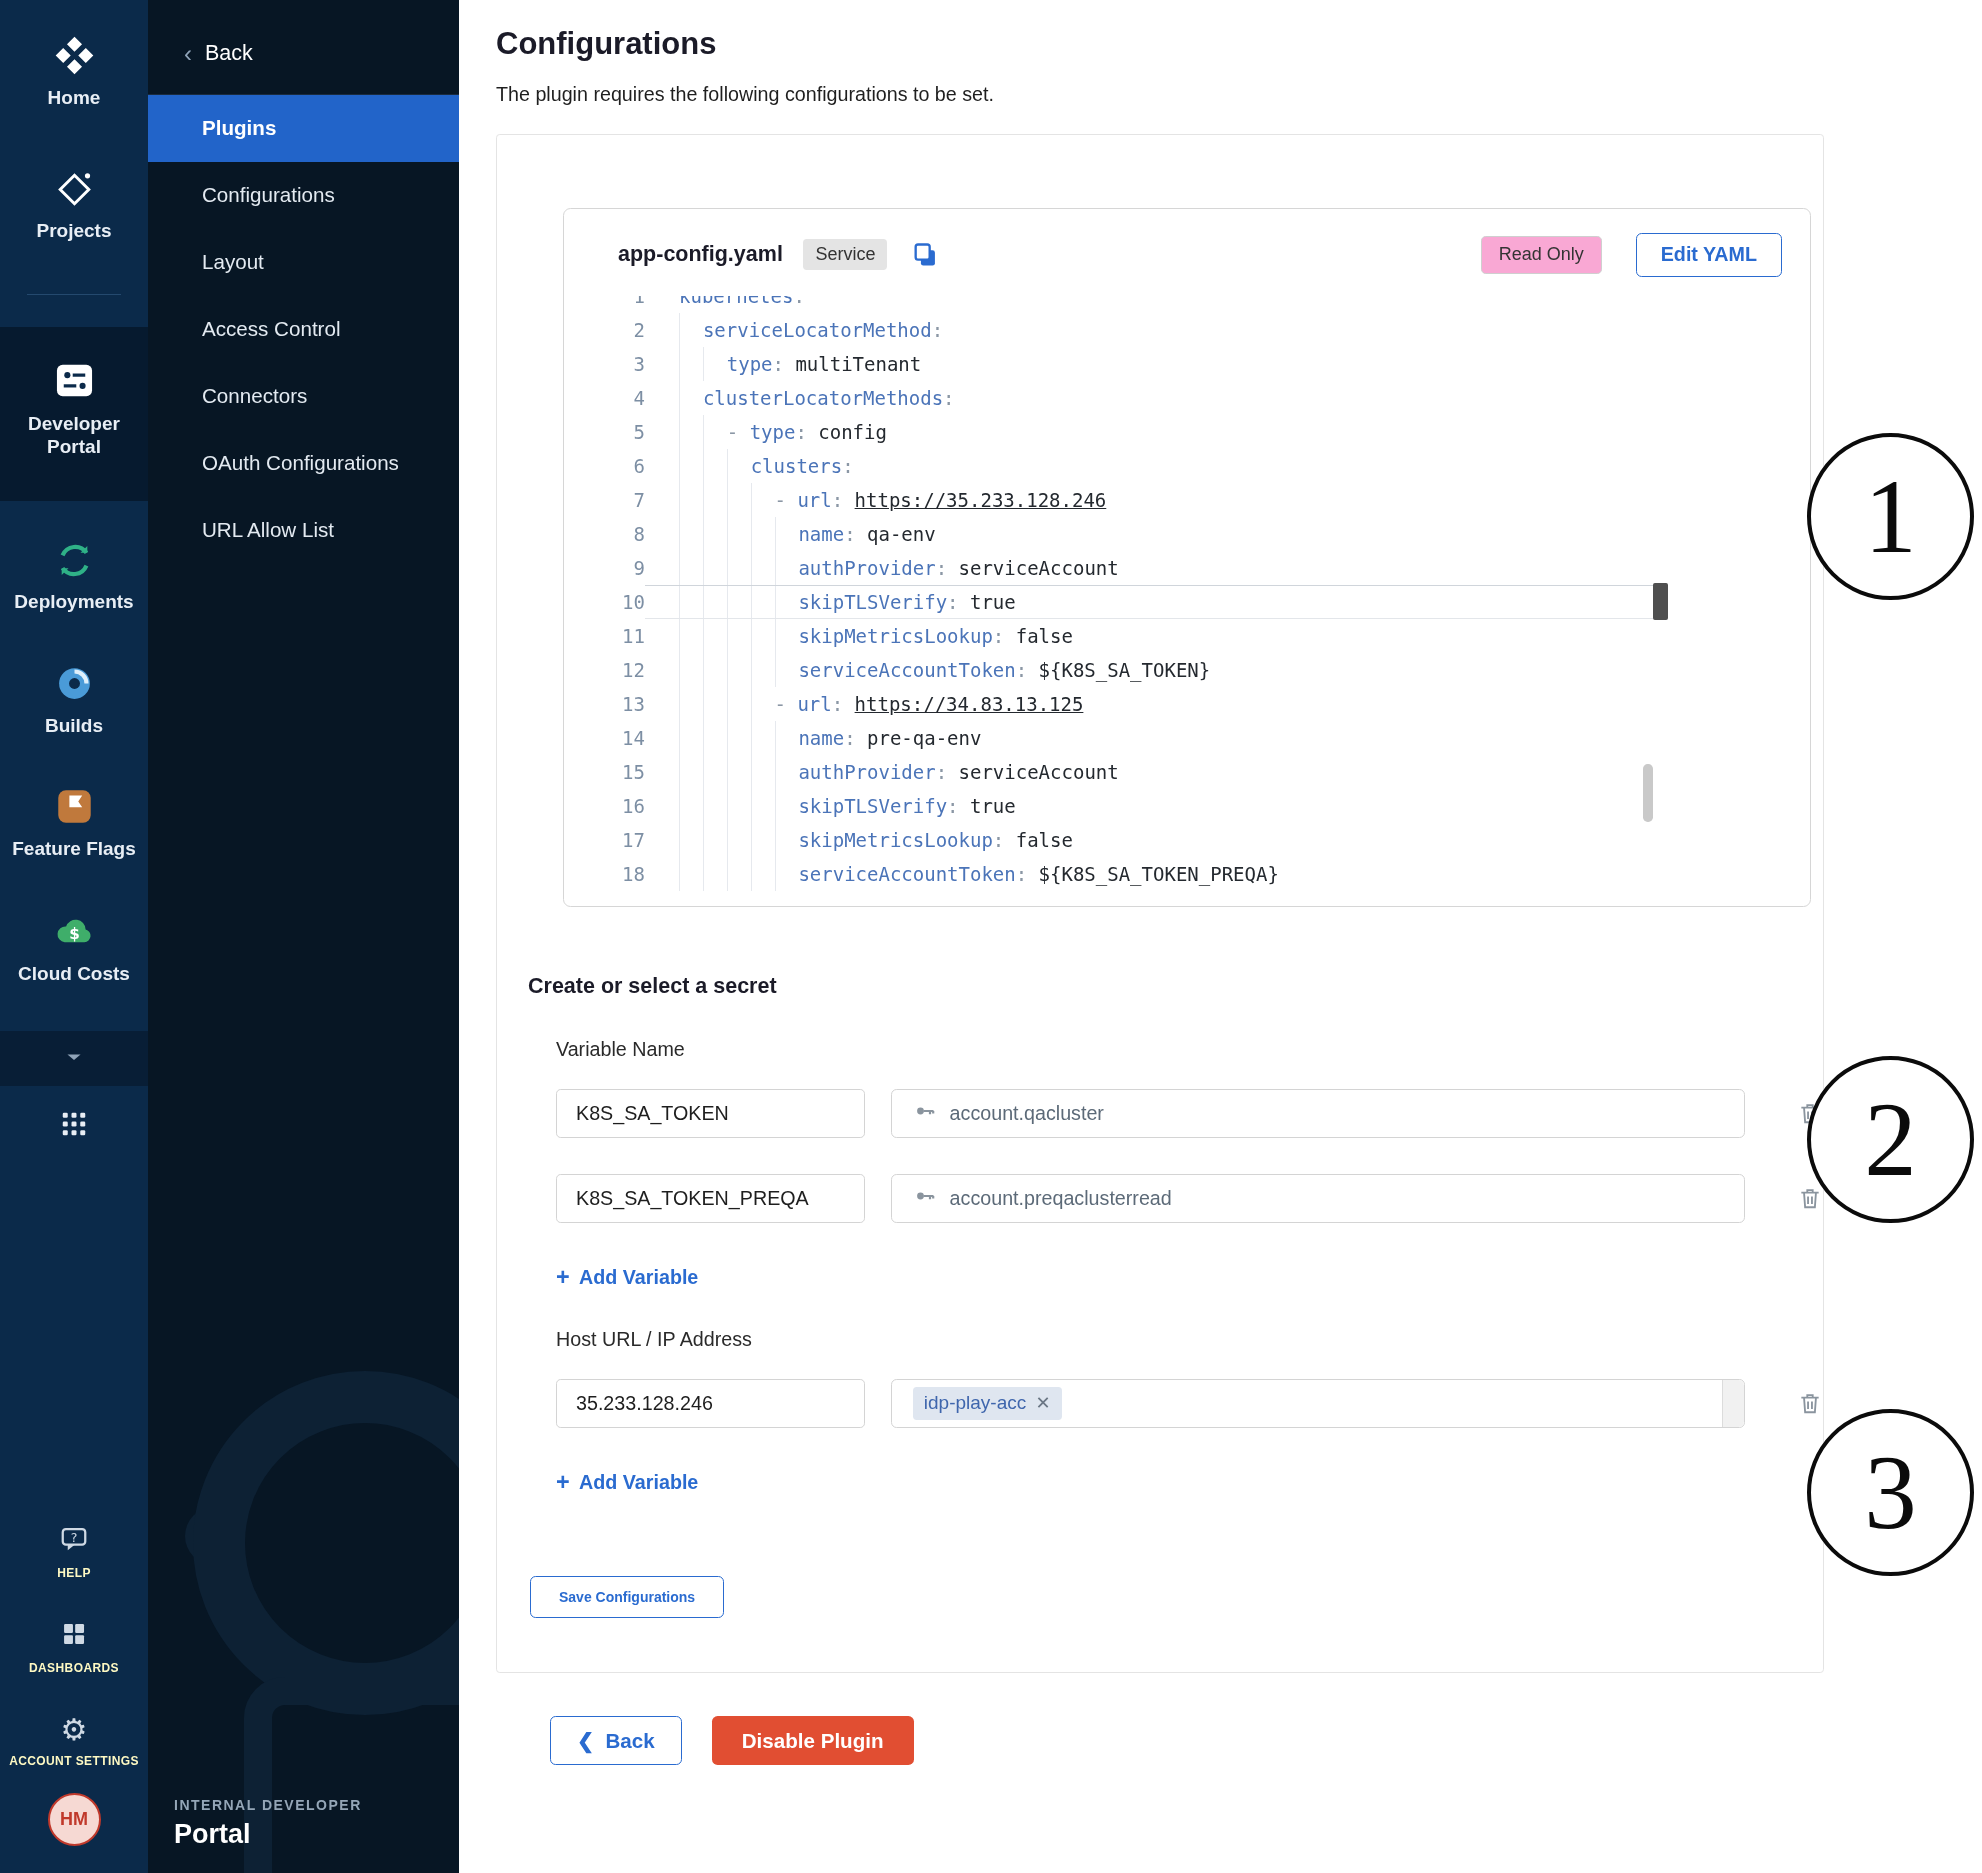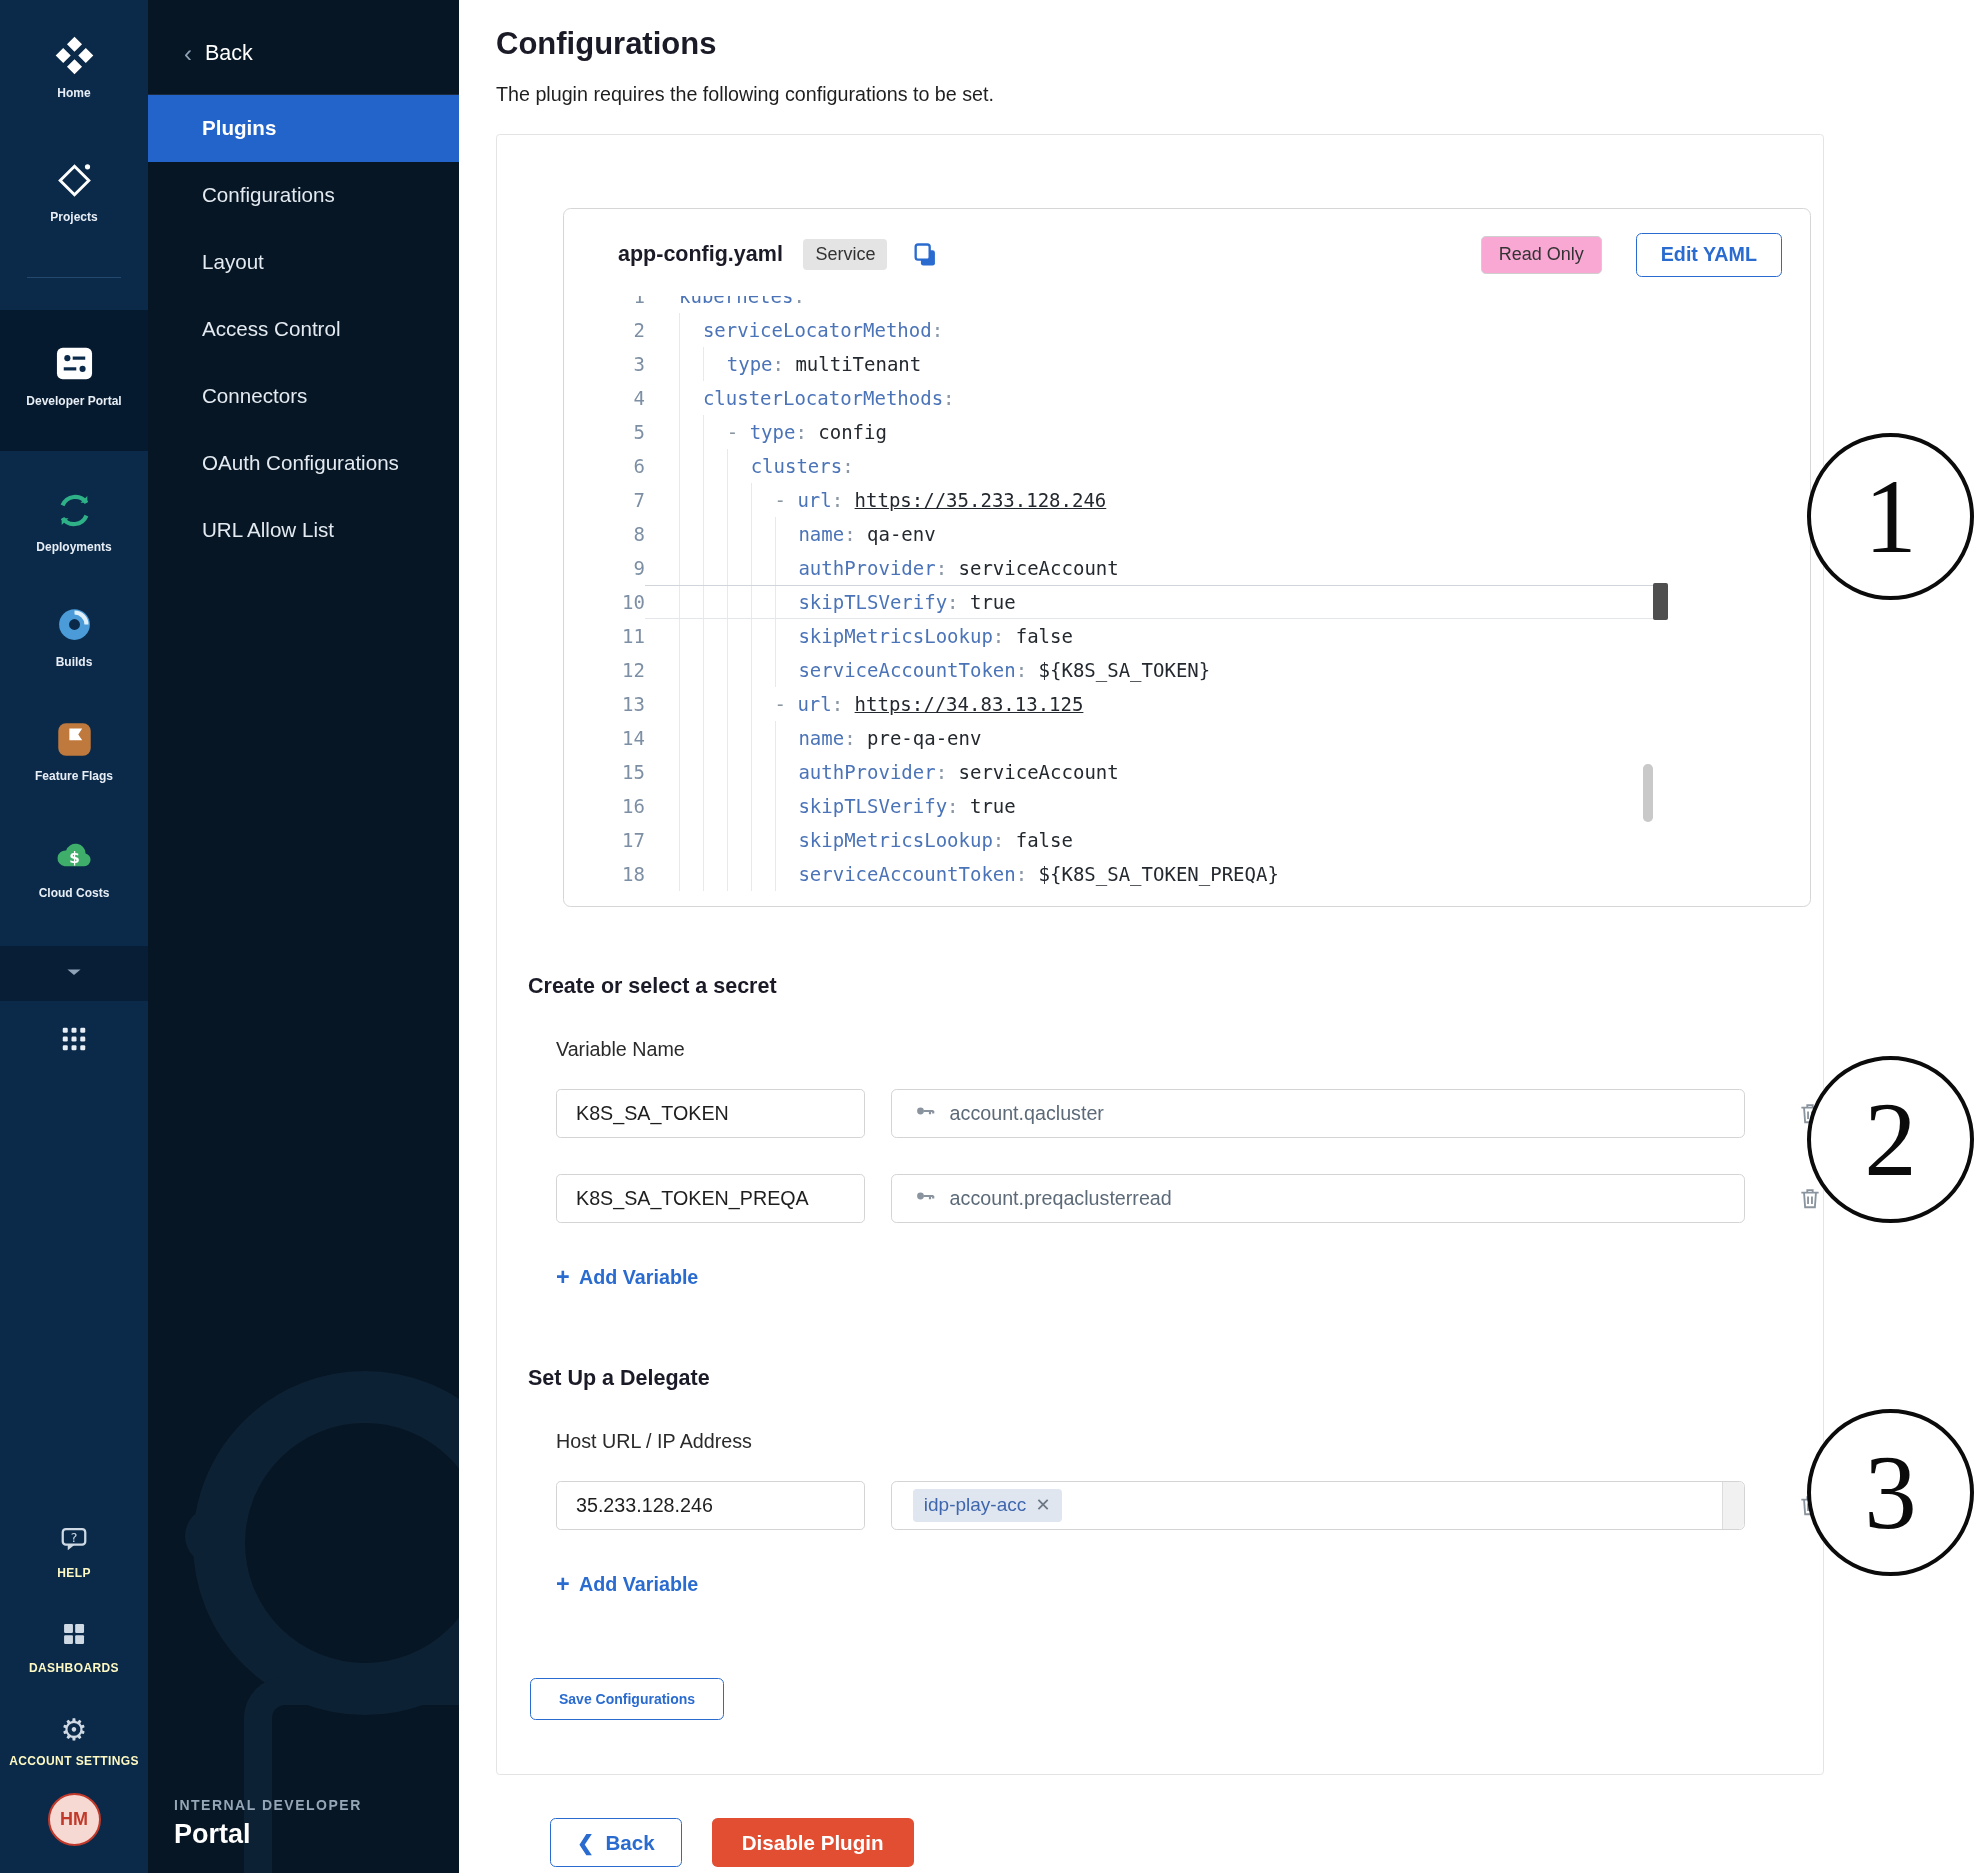--- a/index.html
+++ b/index.html
@@ -3,21 +3,21 @@
 <meta charset="utf-8">
 <style>
   html,body{margin:0;padding:0;}
   body{
     width:1983px;height:1874px;overflow:hidden;background:#fff;
     font-family:"Liberation Sans",sans-serif;display:flex;position:relative;color:#1b1b28;
   }
   
   .sb1{width:148px;background:#0b2a4a;flex-shrink:0;display:flex;flex-direction:column;align-items:center;}
   .s1-item{display:flex;flex-direction:column;align-items:center;gap:9.4px;cursor:pointer;width:100%;}
-  .s1-label{font-size:12px;font-weight:bold;color:#e8eef5;text-align:center;line-height:1.25;padding:0 5.6px;}
+  .s1-label{font-size:19px;font-weight:bold;color:#e8eef5;text-align:center;line-height:1.25;padding:0 5.6px;}
   .s1-icon{display:flex;align-items:center;justify-content:center;}
   .s1-divider{width:64%;height:0.9px;background:#24496e;margin-top:52px;}
   .s1-module{background:#061a2f;width:100%;padding:32px 0 42px;margin-top:32px;}
   .s1-band{background:#081e36;width:100%;padding:15px 0;margin-top:45px;display:flex;justify-content:center;}
   .s1-small .s1-label{font-size:12px;font-weight:bold;letter-spacing:0.4px;color:#fef9c3;}
   .s1-spacer{flex:1;}
   .avatar{width:49px;height:49px;border-radius:50%;background:#f6d9d3;border:2.8px solid #c0392b;color:#c0392b;
     font-weight:bold;font-size:18px;display:flex;align-items:center;justify-content:center;margin:24px 0 28px;cursor:pointer;}
   
   .sb2{width:311px;background:#071624;flex-shrink:0;display:flex;flex-direction:column;position:relative;overflow:hidden;}
@@ -380,21 +380,20 @@
           </svg>
       </span>
     </div>
 
     <div class="addvar">
       <span class="plus">+</span>
       <span>Add Variable</span>
     </div>
 
     
-    <div class="sec-head" style="margin-top:77px;">Set Up a Delegate</div>
     <div class="sec-label">Host URL / IP Address</div>
 
     <div class="vrow">
       <input class="vname" value="35.233.128.246" style="">
       <div class="vsecret">
         <span class="tagchip">
           <span>idp-play-acc</span>
           <span class="x">✕</span>
         </span>
         <span class="fstrip"></span>

